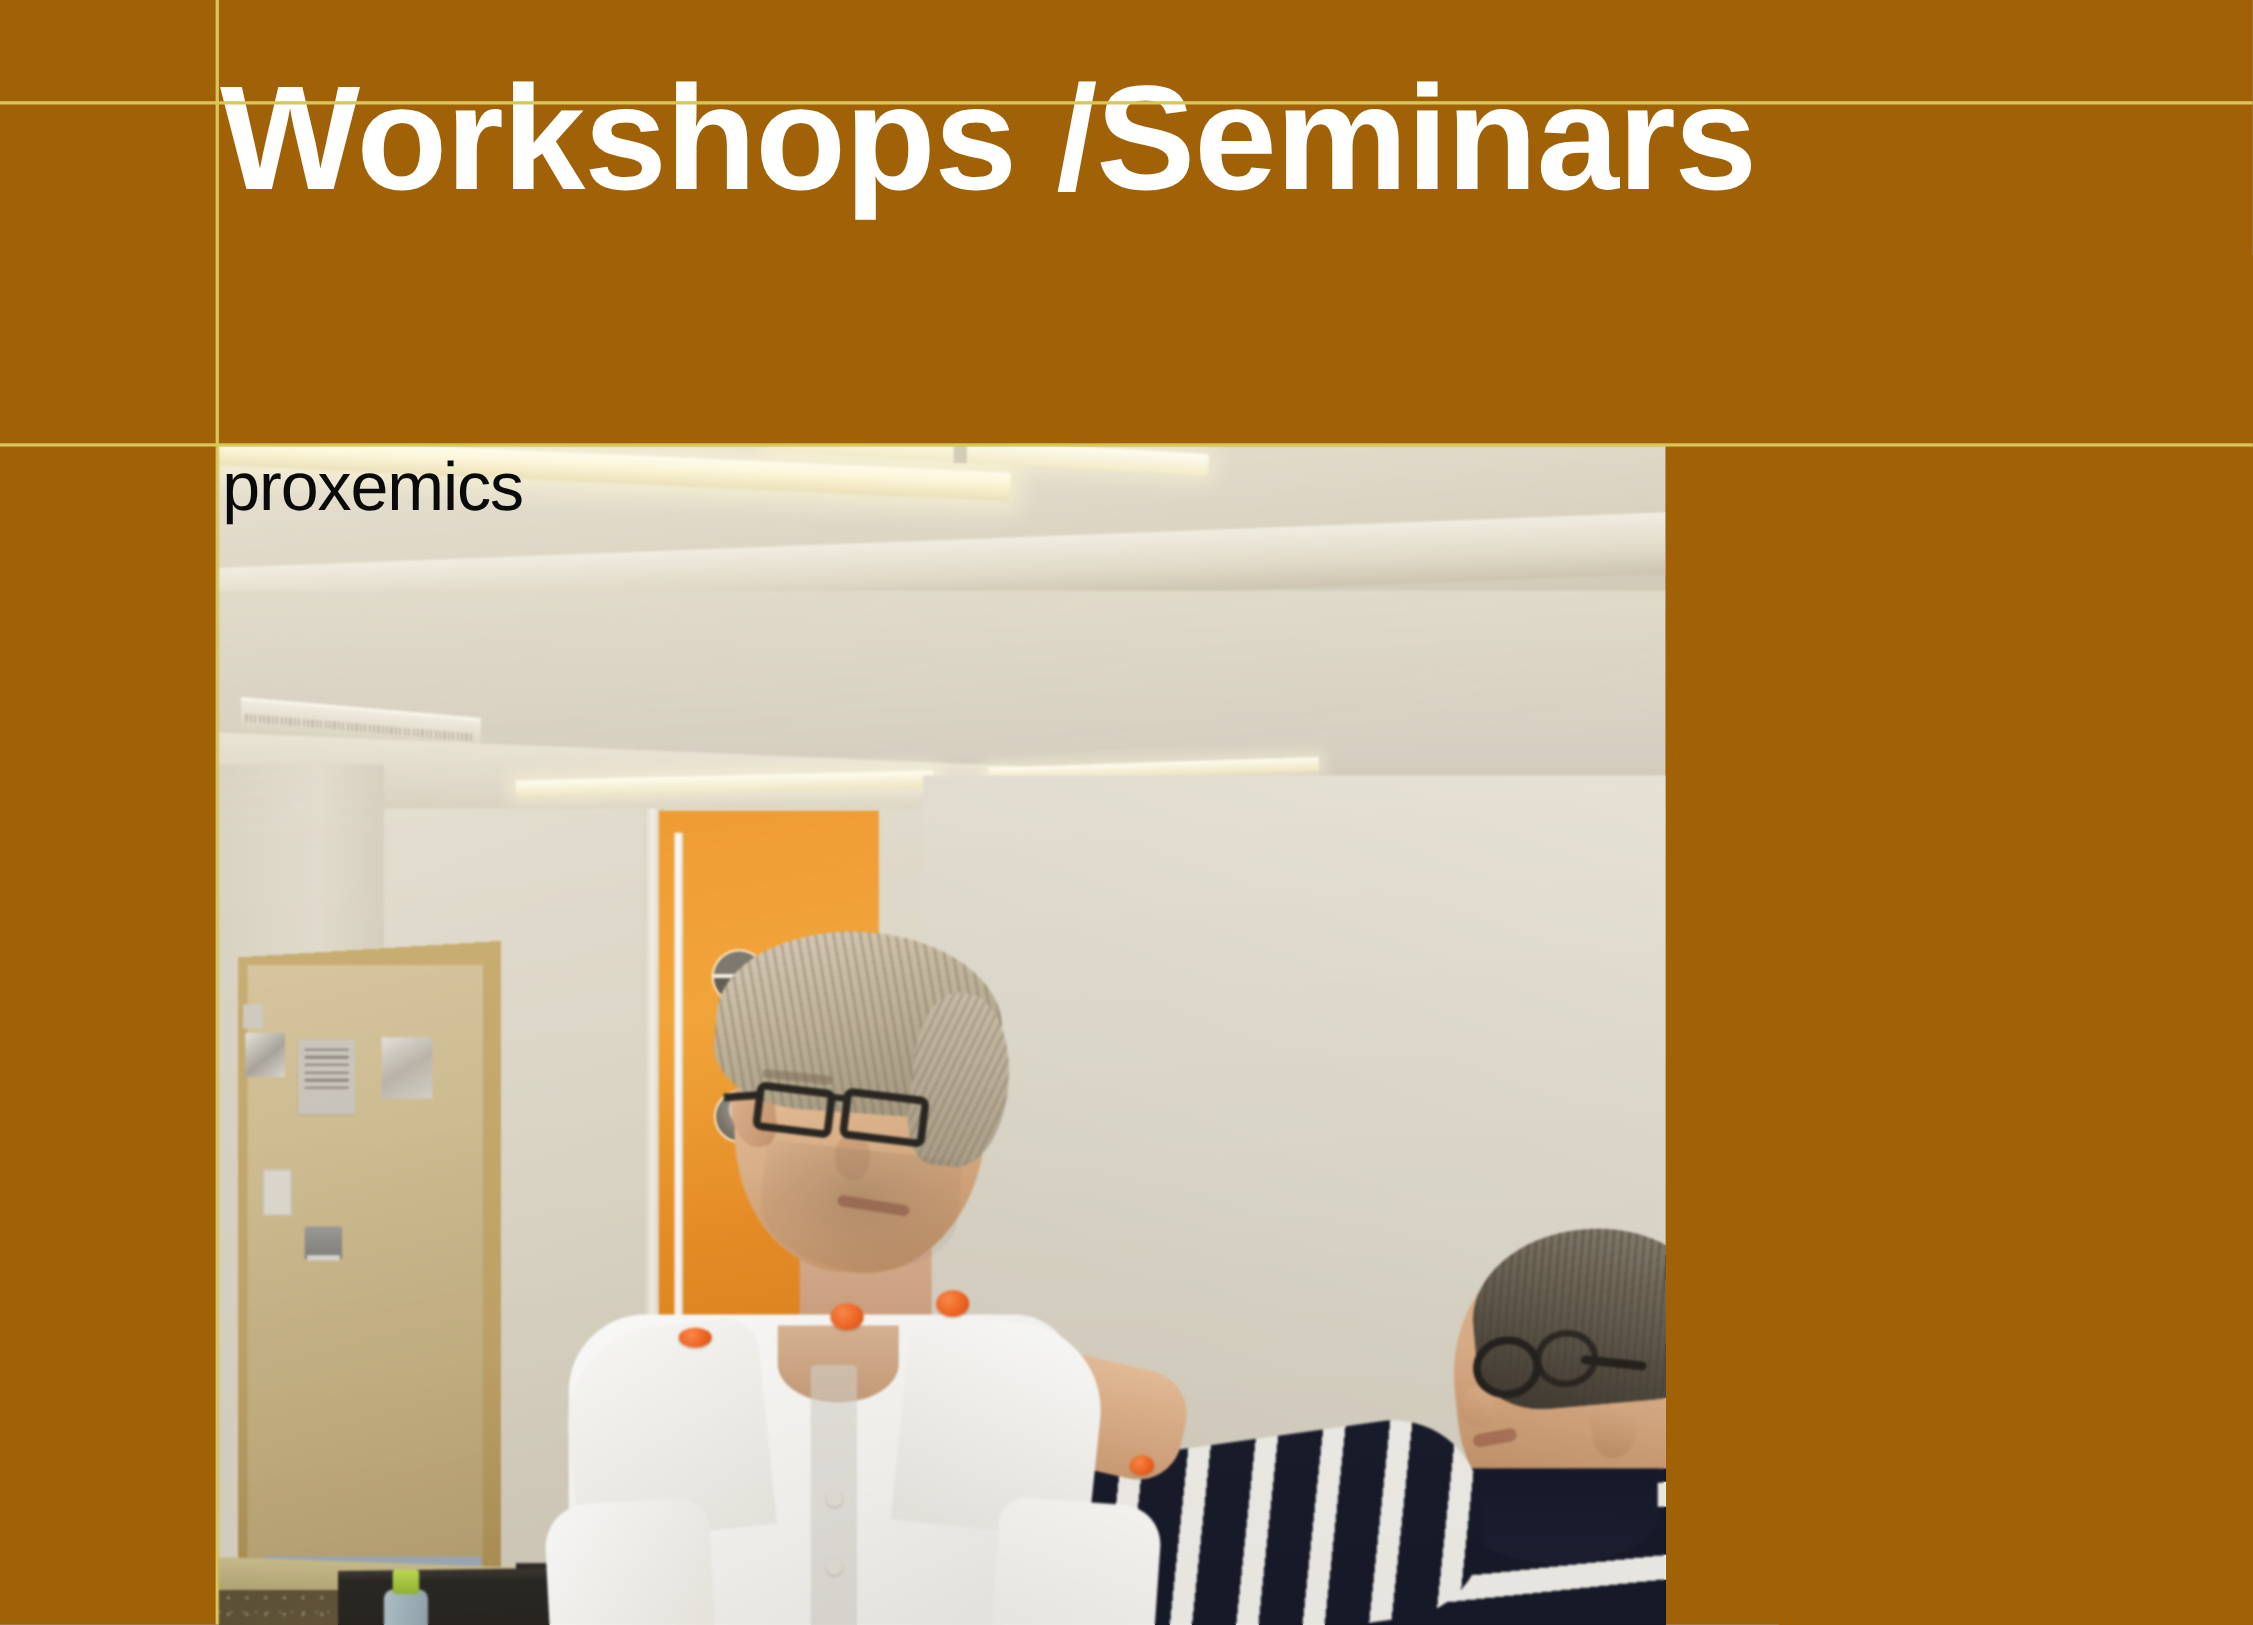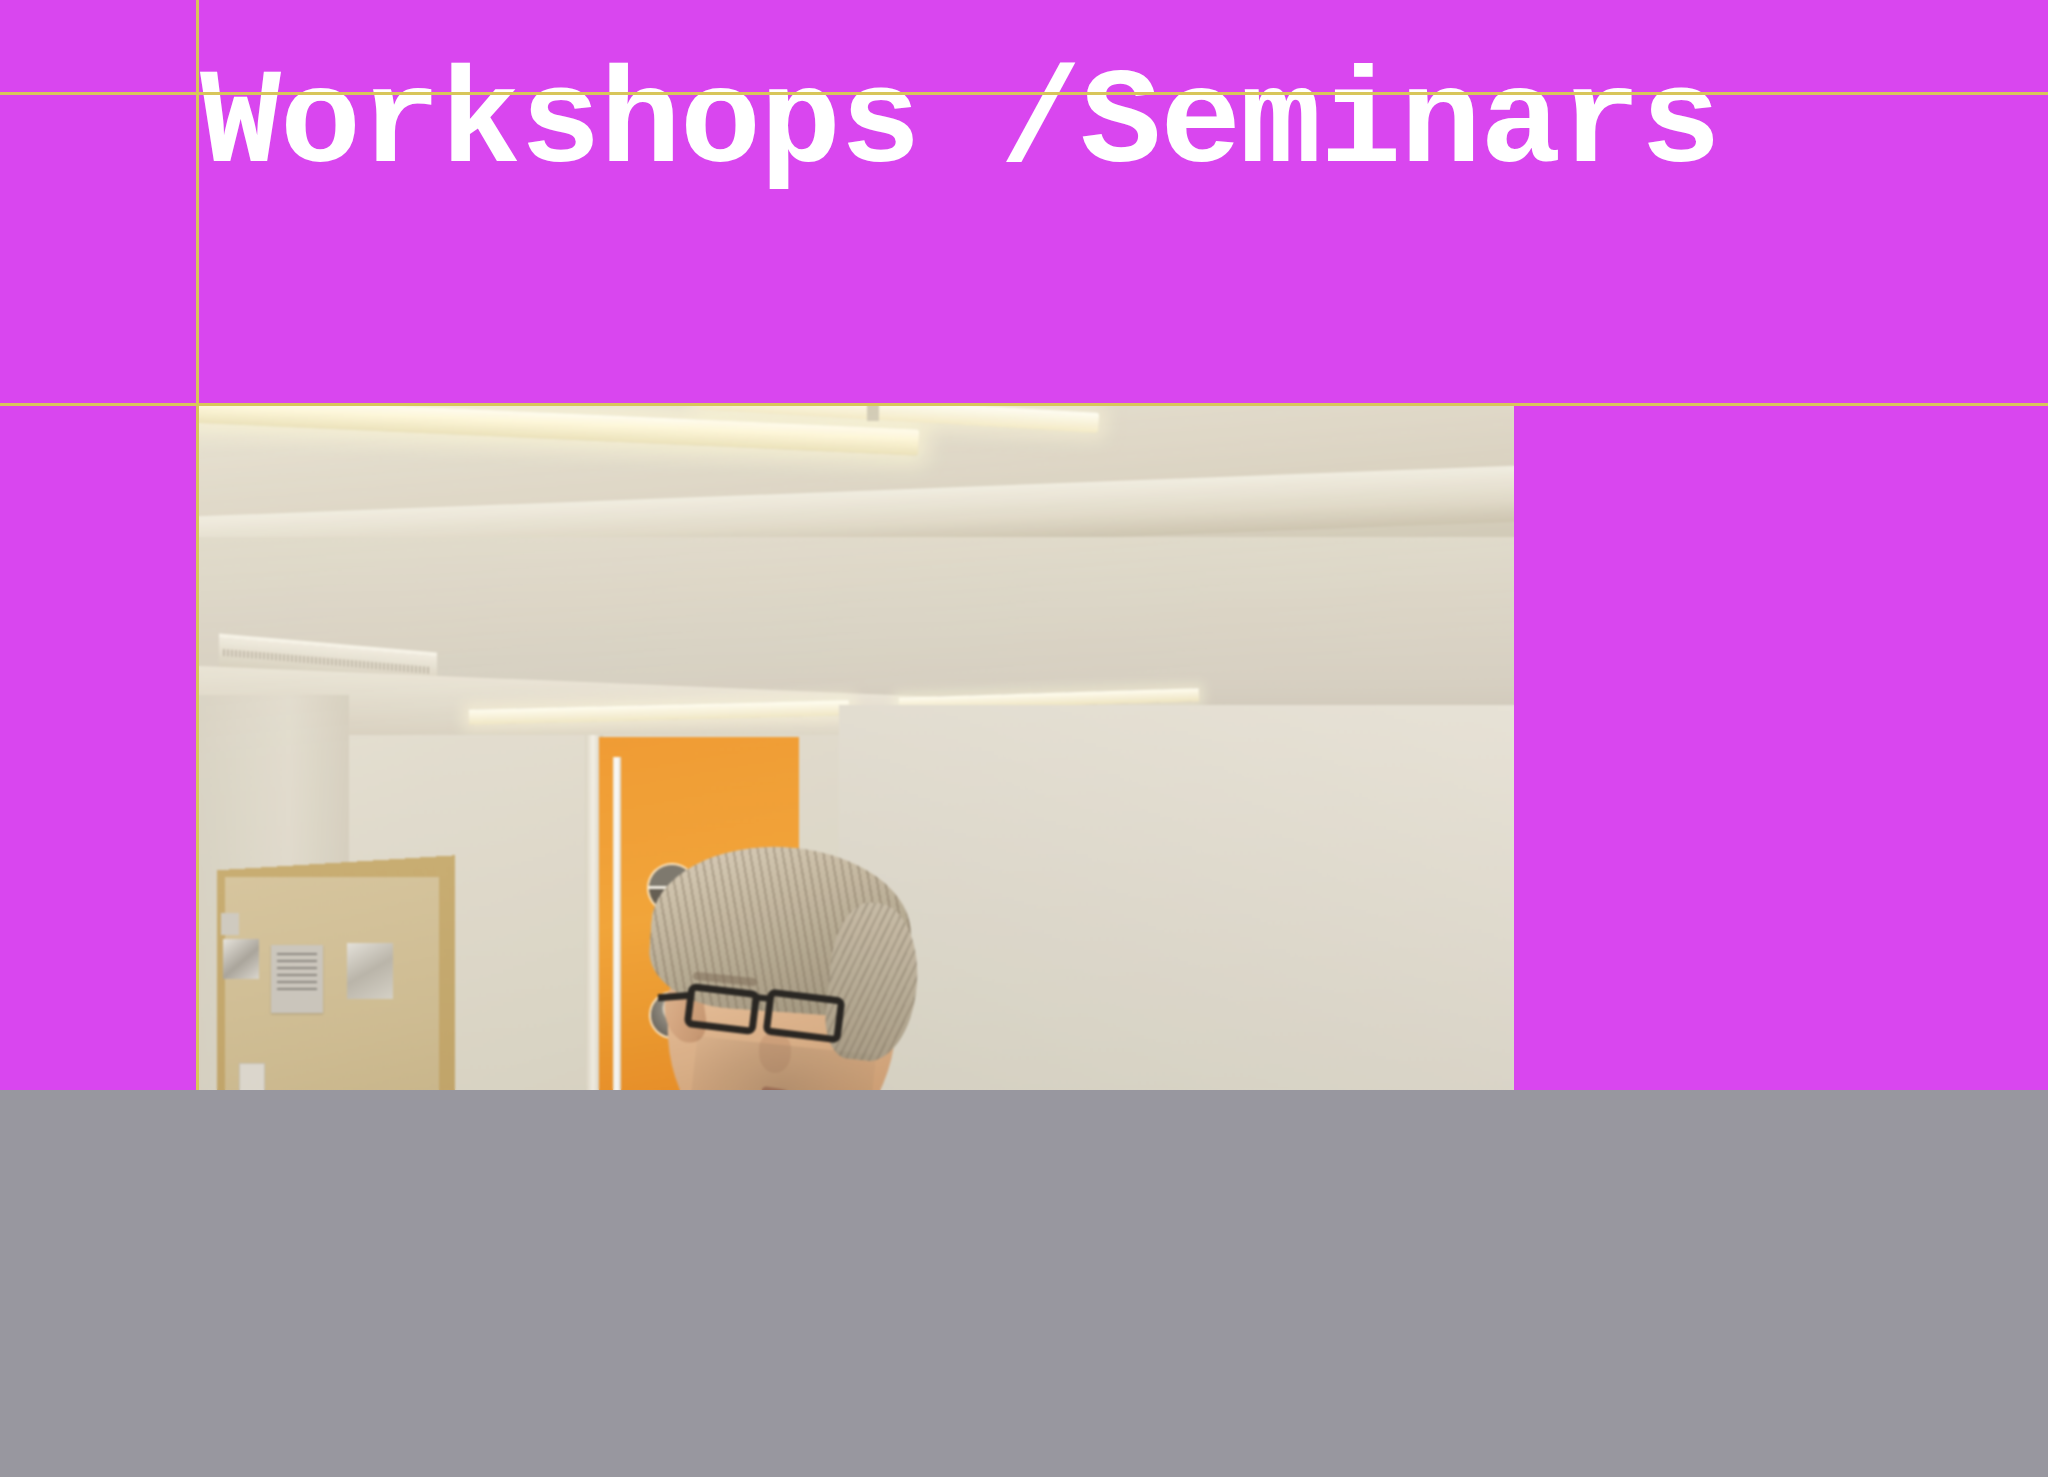--- a/index.html
+++ b/index.html
@@ -4,24 +4,23 @@
 <style>
   * { box-sizing: border-box; margin: 0; padding: 0; }
   html, body {
     width: 2048px; height: 1477px;
     overflow: hidden;
     background: #98979f;
     font-family: "Liberation Sans", sans-serif;
   }
   #slide {
     position: relative;
-    width: 2048px; height: 1090px;
-    background: #d946ef;
+    width: 2048px; height: 1477px;
+    background: #a16207;
     overflow: hidden;
-    font-family: Liberation Mono, monospace;
   }
 
   
   .guide-v {
     position: absolute; top: 0; bottom: 0;
     width: 3px;
     background: #d8c65a;
     z-index: 30;
   }
   .guide-h {
@@ -680,14 +679,15 @@
 
     <div class="layer photo-tone"></div>
     <div class="layer photo-blur"></div>
   </div>
 
   <div class="guide-v" style="left:196px;"></div>
   <div class="guide-h" style="top:92px;"></div>
   <div class="guide-h" style="top:403px;"></div>
 
   <div id="title">Workshops /Seminars</div>
+  <div id="subtitle">proxemics</div>
 
 </div>
 
 </body></html>

